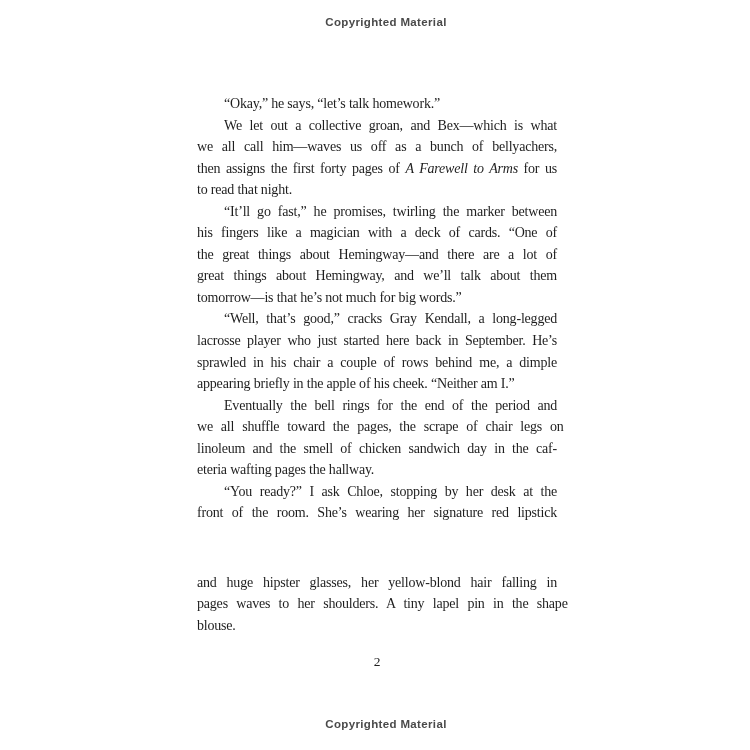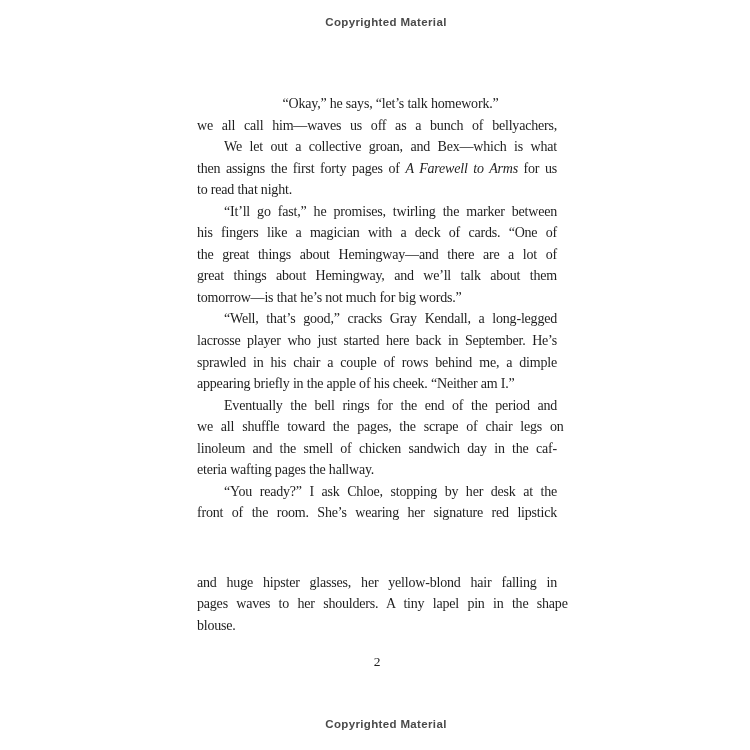--- a/index.html
+++ b/index.html
@@ -36,21 +36,21 @@
     font-size: 14px;
     letter-spacing: -0.2px;
     color: #1e1e1e;
   }
   .paragraph { margin: 0; padding: 0; }
   .line {
     height: 21.55px;
     line-height: 21.55px;
     white-space: nowrap;
   }
-  .line.first { padding-left: 27px; text-align: center; }
+  .line.first { padding-left: 27px; }
   .ln em { font-style: italic; }
   .page-num {
     position: absolute;
     left: 197px;
     top: 654px;
     width: 360px;
     text-align: center;
     font-family: "Liberation Serif", "DejaVu Serif", serif;
     font-size: 13.5px;
     color: #1e1e1e;
@@ -60,22 +60,22 @@
 <body>
 
 <div class="page">
   <div class="notice notice-top">Copyrighted Material</div>
 
   <div class="body-block">
       <div class="paragraph">
         <div class="line first last"><span class="ln"><span>“Okay,” he says, “let’s talk homework.”</span></span></div>
       </div>
       <div class="paragraph">
+        <div class="line first" style="word-spacing: 4.24132px;"><span class="ln"><span>We let out a collective groan, and Bex—which is what</span></span></div>
         <div class="line" style="word-spacing: 5.51875px;"><span class="ln"><span>we all call him—waves us off as a bunch of bellyachers,</span></span></div>
-        <div class="line first" style="word-spacing: 4.24132px;"><span class="ln"><span>We let out a collective groan, and Bex—which is what</span></span></div>
         <div class="line" style="word-spacing: 2.36198px;"><span class="ln"><span>then assigns the first forty pages of </span><em>A Farewell to Arms</em><span> for us</span></span></div>
         <div class="line last"><span class="ln"><span>to read that night.</span></span></div>
       </div>
       <div class="paragraph">
         <div class="line first" style="word-spacing: 3.78516px;"><span class="ln"><span>“It’ll go fast,” he promises, twirling the marker between</span></span></div>
         <div class="line" style="word-spacing: 5.06676px;"><span class="ln"><span>his fingers like a magician with a deck of cards. “One of</span></span></div>
         <div class="line" style="word-spacing: 5.41319px;"><span class="ln"><span>the great things about Hemingway—and there are a lot of</span></span></div>
         <div class="line" style="word-spacing: 6.19922px;"><span class="ln"><span>great things about Hemingway, and we’ll talk about them</span></span></div>
         <div class="line last"><span class="ln"><span>tomorrow—is that he’s not much for big words.”</span></span></div>
       </div>

